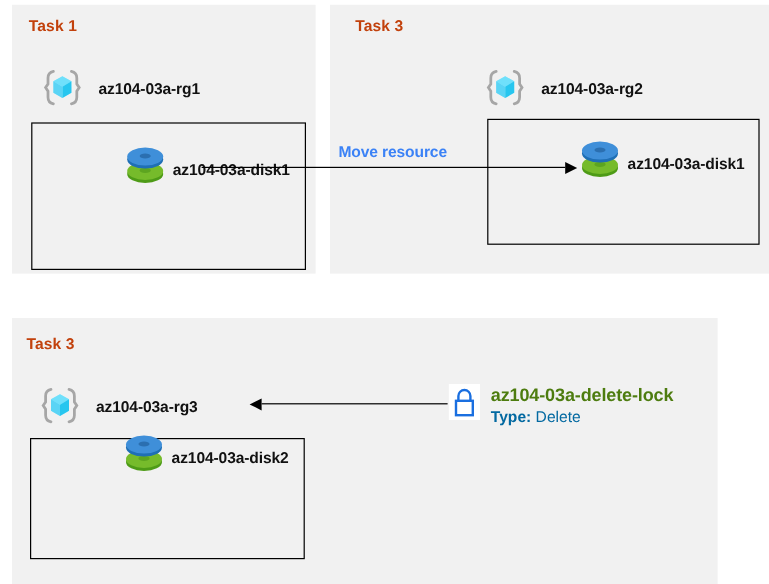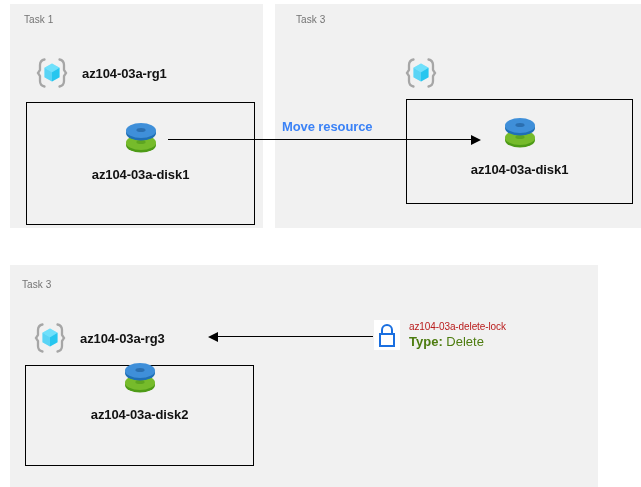--- a/index.html
+++ b/index.html
@@ -13,23 +13,23 @@
     position: relative;
     font-family: "Liberation Sans", sans-serif;
     overflow: hidden;
   }
   .panel {
     position: absolute;
     background: #f1f1f1;
   }
   .task-label {
     position: absolute;
-    font-size: 10px;
-    font-weight: normal;
-    color: #737373;
+    font-size: 13px;
+    font-weight: bold;
+    color: #c2410c;
     letter-spacing: 0.1px;
     white-space: nowrap;
   }
   .rg-group {
     position: absolute;
     display: flex;
     align-items: center;
     gap: 13px;
     white-space: nowrap;
   }
@@ -41,21 +41,21 @@
   }
   .inner-box {
     position: absolute;
     border: 1.6px solid #000000;
     background: transparent;
     box-sizing: border-box;
   }
   .disk-group {
     position: absolute;
     display: flex;
-    flex-direction: column;
+    flex-direction: row;
     align-items: center;
     white-space: nowrap;
   }
   .disk-label {
     font-size: 13px;
     font-weight: bold;
     color: #111111;
     margin-top: 6px;
     letter-spacing: -0.1px;
   }
@@ -94,28 +94,28 @@
     gap: 9px;
     white-space: nowrap;
   }
   .lock-text {
     display: flex;
     flex-direction: column;
     line-height: 1.25;
     padding-top: 1px;
   }
   .lock-name {
-    font-size: 10px;
-    font-weight: normal;
-    color: #b91c1c;
+    font-size: 15px;
+    font-weight: bold;
+    color: #4d7c0f;
     letter-spacing: -0.1px;
   }
   .lock-type-row {
     font-size: 13px;
-    color: #4d7c0f;
+    color: #0369a1;
   }
   .lock-type-key {
     font-weight: bold;
   }
   .lock-type-val {
     font-weight: normal;
   }
   .lock-icon-box {
     background: #ffffff;
     width: 26px;
@@ -171,20 +171,21 @@
   <span>
     <svg width="34" height="34" viewBox="0 0 34 34">
       <path d="M9.5 3.5 C6 4.2 5 6.5 5 9 L5 14 L3 17 L5 20 L5 25 C5 27.5 6 29.8 9.5 30.5" fill="none" stroke="#a6a6a6" stroke-width="2.3" stroke-linecap="round"></path>
       <path d="M24.5 3.5 C28 4.2 29 6.5 29 9 L29 14 L31 17 L29 20 L29 25 C29 27.5 28 29.8 24.5 30.5" fill="none" stroke="#a6a6a6" stroke-width="2.3" stroke-linecap="round"></path>
       <polygon points="17,7.5 24.5,11.7 24.5,21.3 17,25.6 9.5,21.3 9.5,11.7" fill="#9fe8fb"></polygon>
       <polygon points="17,7.5 24.5,11.7 17,16.2 9.5,11.7" fill="#6fe0fb"></polygon>
       <polygon points="17,16.2 24.5,11.7 24.5,21.3 17,25.6" fill="#27c6ef"></polygon>
       <polygon points="17,16.2 17,25.6 9.5,21.3 9.5,11.7" fill="#5ad4f5"></polygon>
     </svg>
   </span>
+  <span class="rg-label">az104-03a-rg2</span>
 </div>
 
 <div class="inner-box" style="left:406px; top:99px; width:227px; height:105px;"></div>
 
 <div class="disk-group" style="left:477px; top:110px; width:85px;">
   <span>
     <svg width="46" height="46" viewBox="0 0 46 46">
       <ellipse cx="23" cy="30" rx="15" ry="7.5" fill="#4e9b17"></ellipse>
       <ellipse cx="23" cy="27.5" rx="15" ry="7.5" fill="#76bb2b"></ellipse>
       <ellipse cx="23" cy="27" rx="4.6" ry="2.1" fill="#5da520"></ellipse>

